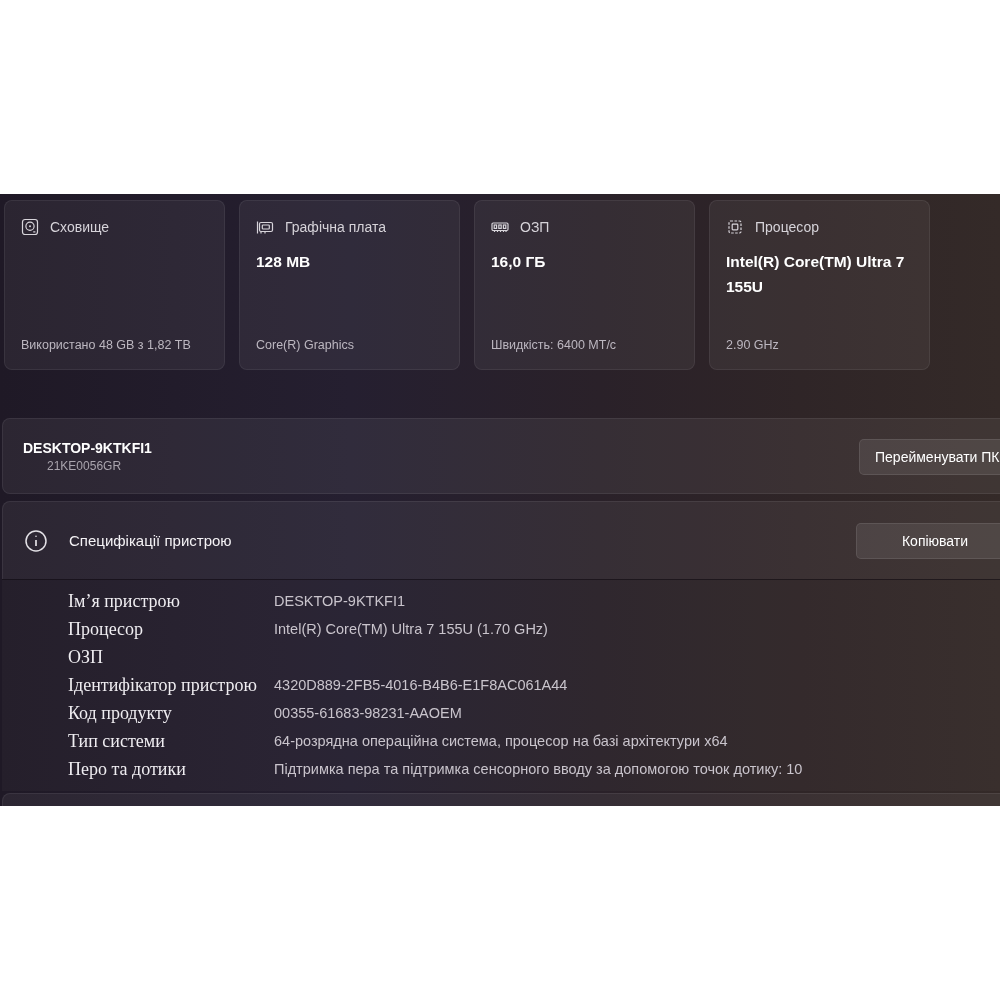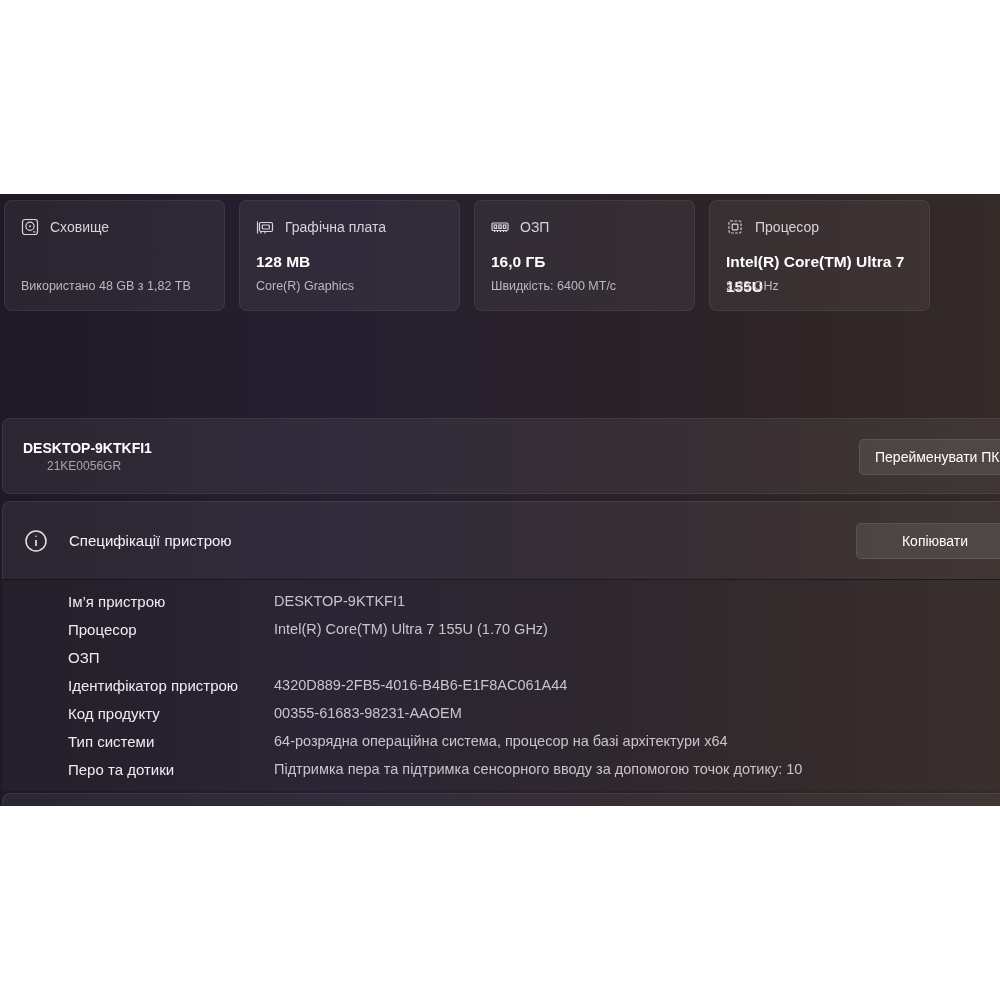--- a/index.html
+++ b/index.html
@@ -8,21 +8,21 @@
     font-family:"Liberation Sans","DejaVu Sans",sans-serif;
     -webkit-font-smoothing:antialiased;overflow:hidden;
   }
   .dark-region{
     position:absolute;left:0;top:194px;width:1000px;height:612px;overflow:hidden;
     background:linear-gradient(90deg,#1f1926 0%,#251f30 35%,#2a2129 60%,#2f2527 80%,#342a28 100%);
   }
   
   .cards{position:absolute;left:4px;top:6px;display:flex;gap:14px;}
   .card{
-    width:221px;height:111px;box-sizing:border-box;border-radius:8px;
+    width:221px;height:170px;box-sizing:border-box;border-radius:8px;
     background:rgba(255,255,255,0.055);
     border:1px solid rgba(255,255,255,0.065);
     padding:17px 16px 0 16px;position:relative;
   }
   .card-head{display:flex;align-items:center;gap:11px;height:18px;}
   .card-head .lbl{font-size:14px;color:#d6d3d9;}
   .card-value{margin-top:13px;font-size:15.5px;font-weight:700;color:#ffffff;line-height:25px;width:190px;}
   .card-detail{position:absolute;left:16px;bottom:17px;font-size:12.5px;color:#bcb7c0;white-space:nowrap;}
   .icon16{width:18px;height:18px;flex:0 0 18px;display:block;}
   .icon16 *{stroke:#d8d5db;fill:none;stroke-width:1.2;}
@@ -52,21 +52,21 @@
   .info-wrap *{stroke:#e4e2e7;fill:none;}
   .specs-title{margin-left:21px;font-size:15px;color:#f5f3f6;}
   .copy-btn{position:absolute;left:853px;top:21px;width:158px;}
   .specs-content{
     position:absolute;left:2px;top:385px;width:1040px;height:212px;box-sizing:border-box;
     background:rgba(255,255,255,0.028);
     border-top:1px solid rgba(14,10,16,0.55);
     padding:7px 0 0 66px;
   }
   .spec-row{display:flex;height:28px;align-items:center;}
-  .spec-label{width:206px;flex:0 0 206px;font-size:15px;color:#efedf1;}
+  .spec-label{width:206px;flex:0 0 206px;font-size:18px;color:#efedf1;font-family:Liberation Serif, serif;}
   .spec-value{font-size:14.5px;color:#c9c4cc;white-space:nowrap;}
   .next-card-strip{
     position:absolute;left:2px;top:599px;width:1040px;height:13px;box-sizing:border-box;
     background:rgba(255,255,255,0.06);border:1px solid rgba(255,255,255,0.07);border-bottom:none;
     border-radius:8px 8px 0 0;
   }
 </style>
 </head>
 <body>
 
@@ -118,21 +118,21 @@
 
     <div class="card">
       <div class="card-head">
         <svg class="icon16" viewBox="0 0 18 18">
           <rect x="3" y="3" width="12" height="12" rx="1.5" stroke-dasharray="2.6 1.4"></rect>
           <rect x="6.2" y="6.2" width="5.6" height="5.6" rx="0.8"></rect>
         </svg>
         <span class="lbl">Процесор</span>
       </div>
       <div class="card-value">Intel(R) Core(TM) Ultra 7 155U</div>
-      <div class="card-detail">2.33 GHz</div>
+      <div class="card-detail">2.90 GHz</div>
     </div>
 
   </div>
 
   <div class="device-row">
     <div class="device-names">
       <span class="device-name">DESKTOP-9KTKFI1</span>
       <span class="device-serial">21KE0056GR</span>
     </div>
     <button class="btn rename-btn">Перейменувати ПК</button>

